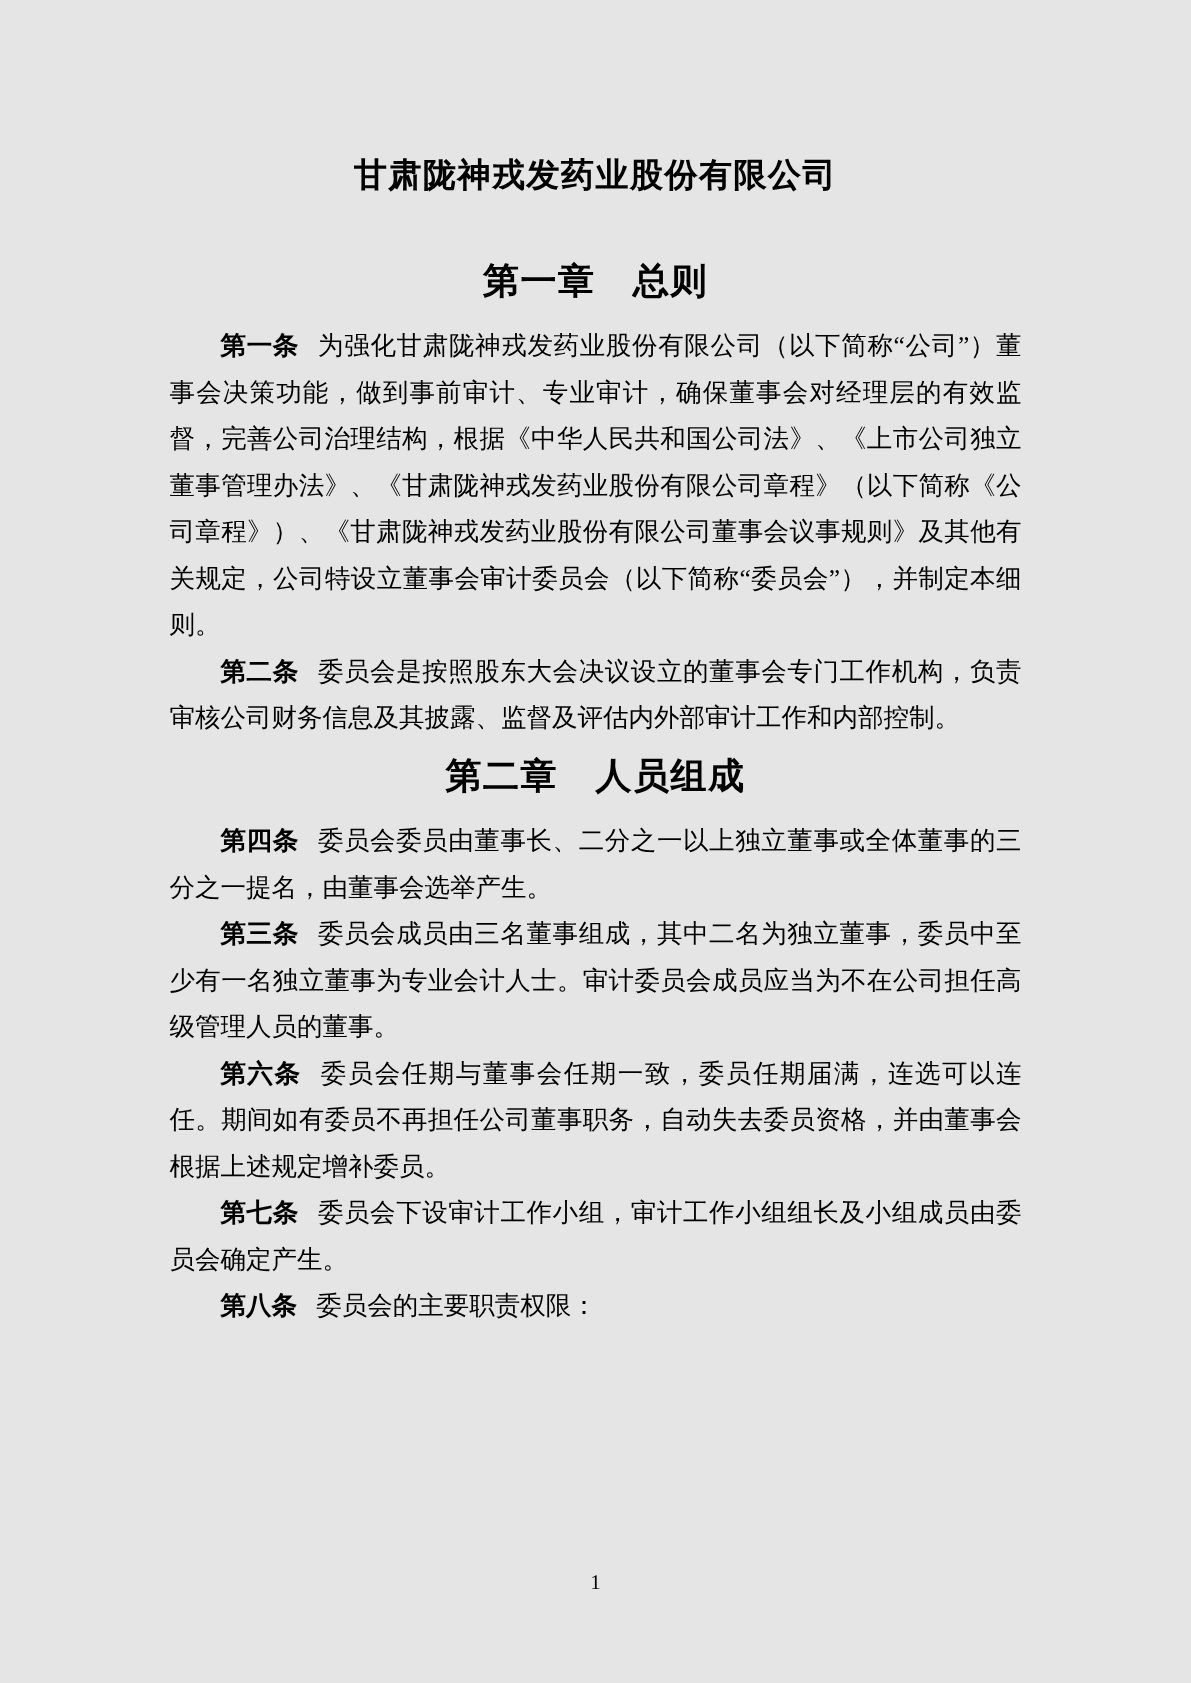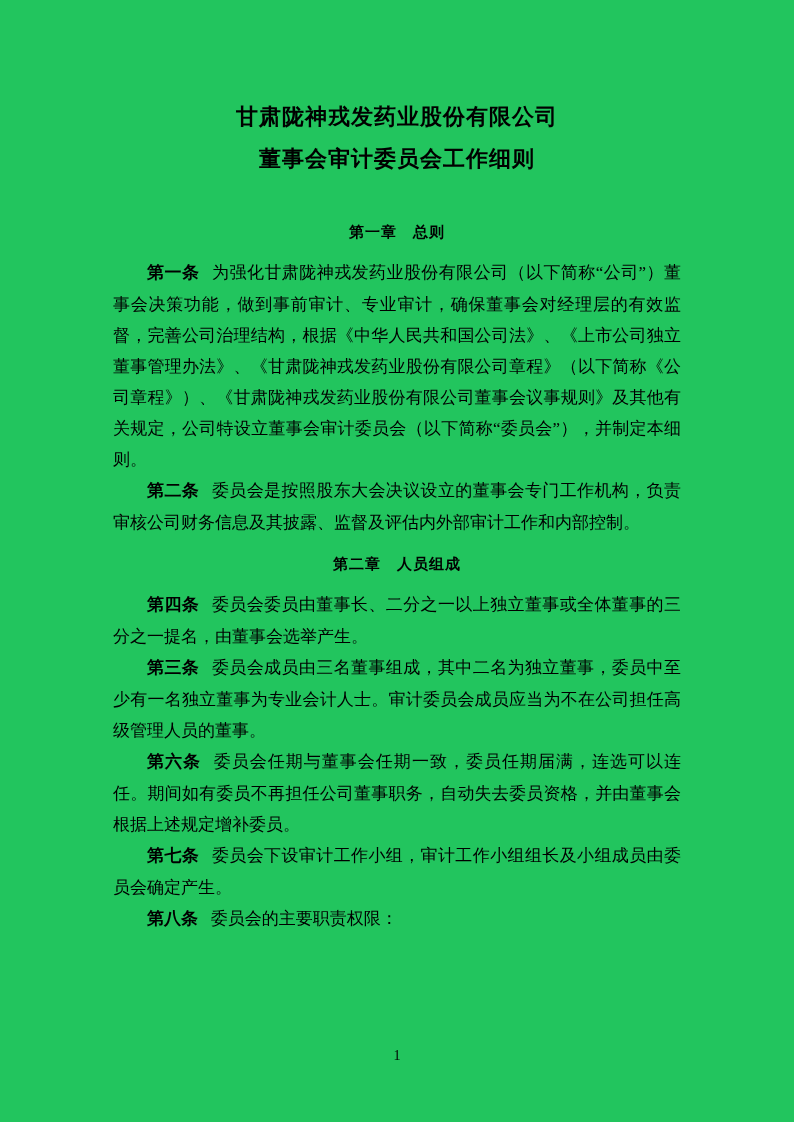--- a/index.html
+++ b/index.html
@@ -6,56 +6,56 @@
     margin: 0;
     padding: 0;
     background: #ffffff;
   }
   .page {
     position: relative;
     width: 794px;
     height: 1122px;
     box-sizing: border-box;
     padding: 96px 113px 0 113px;
-    background: #22c55e;
+    background: #e5e5e5;
     color: #000000;
     font-family: "Liberation Serif", "DejaVu Serif", serif;
     overflow: hidden;
   }
   .doc-title {
     margin: 0;
     text-align: center;
     font-family: "Liberation Sans", "DejaVu Sans", sans-serif;
     font-weight: bold;
     font-size: 22px;
     line-height: 42px;
     letter-spacing: 1px;
   }
   .title-block {
     margin-bottom: 26px;
   }
   .chapter {
     margin: 0;
     padding: 10px 0;
     text-align: center;
-    font-family: Liberation Sans, sans-serif;
+    font-family: Liberation Mono, monospace;
     font-weight: bold;
-    font-size: 15px;
+    font-size: 24px;
     line-height: 31px;
     letter-spacing: 1px;
   }
   .article {
     margin: 0;
     font-size: 17px;
     line-height: 31px;
     text-align: justify;
     text-indent: 2em;
   }
   .article-label {
-    font-family: Liberation Mono, monospace;
+    font-family: Liberation Sans, sans-serif;
     font-weight: bold;
     margin-right: 0.75em;
   }
   .page-number {
     position: absolute;
     left: 0;
     right: 0;
     bottom: 58px;
     text-align: center;
     font-size: 14px;
@@ -63,21 +63,20 @@
     color: #000000;
   }
 </style>
 </head>
 <body>
 
 <div class="page">
 
   <div class="title-block">
     <h1 class="doc-title">甘肃陇神戎发药业股份有限公司</h1>
-    <h1 class="doc-title">董事会审计委员会工作细则</h1>
   </div>
 
   <h2 class="chapter">第一章　总则</h2>
 
   <p class="article"><span class="article-label">第一条</span><span>为强化甘肃陇神戎发药业股份有限公司（以下简称“公司”）董事会决策功能，做到事前审计、专业审计，确保董事会对经理层的有效监督，完善公司治理结构，根据《中华人民共和国公司法》、《上市公司独立董事管理办法》、《甘肃陇神戎发药业股份有限公司章程》（以下简称《公司章程》）、《甘肃陇神戎发药业股份有限公司董事会议事规则》及其他有关规定，公司特设立董事会审计委员会（以下简称“委员会”），并制定本细则。</span></p>
 
   <p class="article"><span class="article-label">第二条</span><span>委员会是按照股东大会决议设立的董事会专门工作机构，负责审核公司财务信息及其披露、监督及评估内外部审计工作和内部控制。</span></p>
 
   <h2 class="chapter">第二章　人员组成</h2>
 

